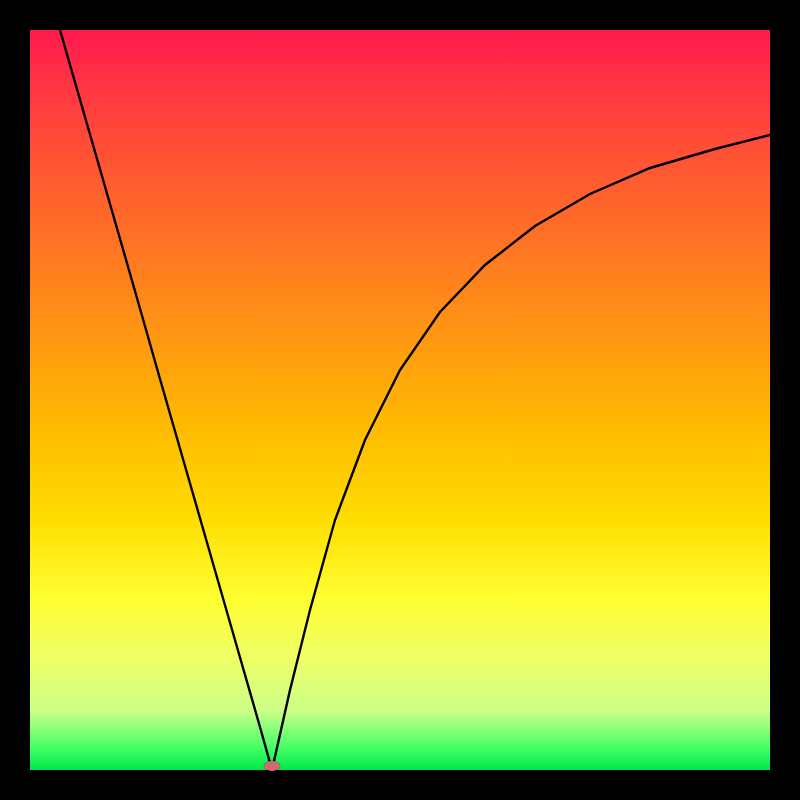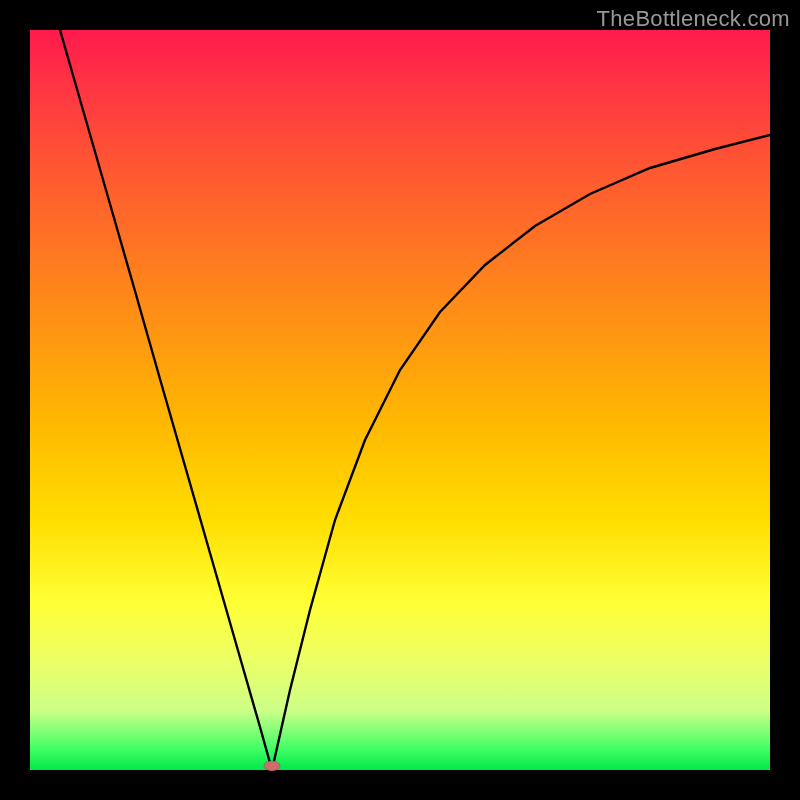--- a/index.html
+++ b/index.html
@@ -63,21 +63,20 @@
     bottom: -1px;
     background: #cf6a6e;
     border-radius: 50%;
     box-shadow: 0 0 0 0.5px rgba(0,0,0,0.25);
   }
 </style>
 </head>
 <body>
 
 <div class="container">
-  <div class="watermark">TheBottleneck.com</div>
 
   <div class="plot-area">
     <svg class="curves" viewBox="0 0 740 740" preserveAspectRatio="none">
       <path d="M30.0 0.0 L55.0 87.0 L80.0 174.0 L105.0 261.0 L130.0 349.0 L155.0 436.0 L180.0 523.0 L205.0 610.0 L230.0 697.0 L242.0 740.0" fill="none" stroke="#000" stroke-width="2.4" stroke-linecap="round"></path>
       <path d="M242.0 740.0 L260.0 660.0 L280.0 580.0 L305.0 490.0 L335.0 410.0 L370.0 340.0 L410.0 282.0 L455.0 235.0 L505.0 196.0 L560.0 164.0 L620.0 138.0 L685.0 119.0 L740.0 105.0" fill="none" stroke="#000" stroke-width="2.4" stroke-linecap="round"></path>
     </svg>
     <div class="bump" style="left: 234px; background: rgb(207, 106, 110);"></div>
   </div>
 </div>
 

